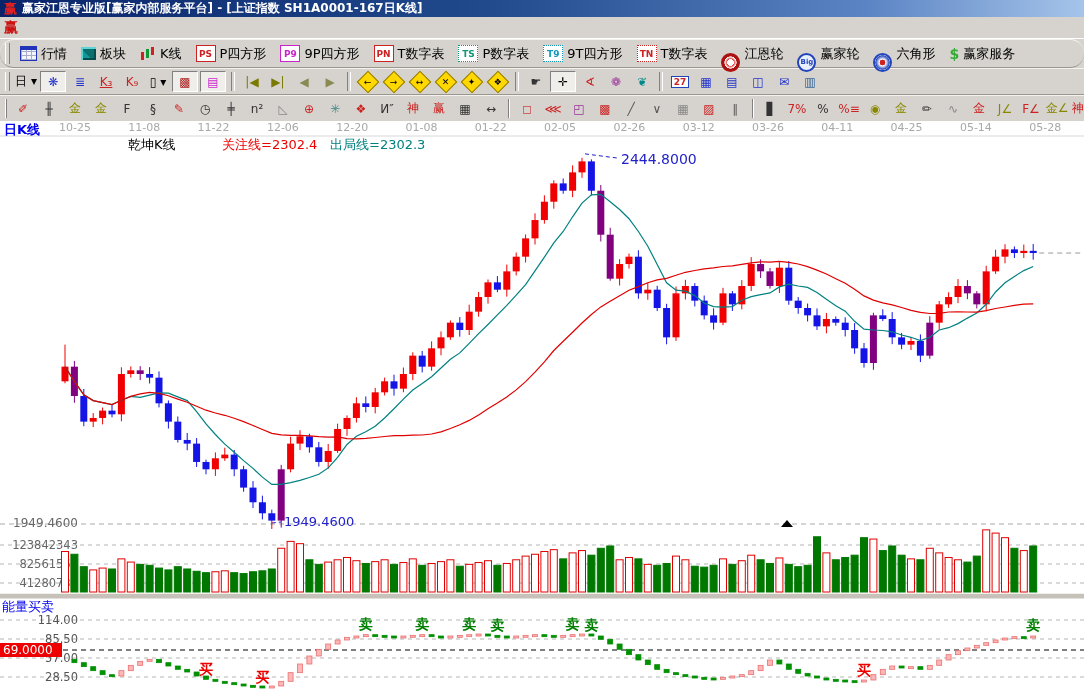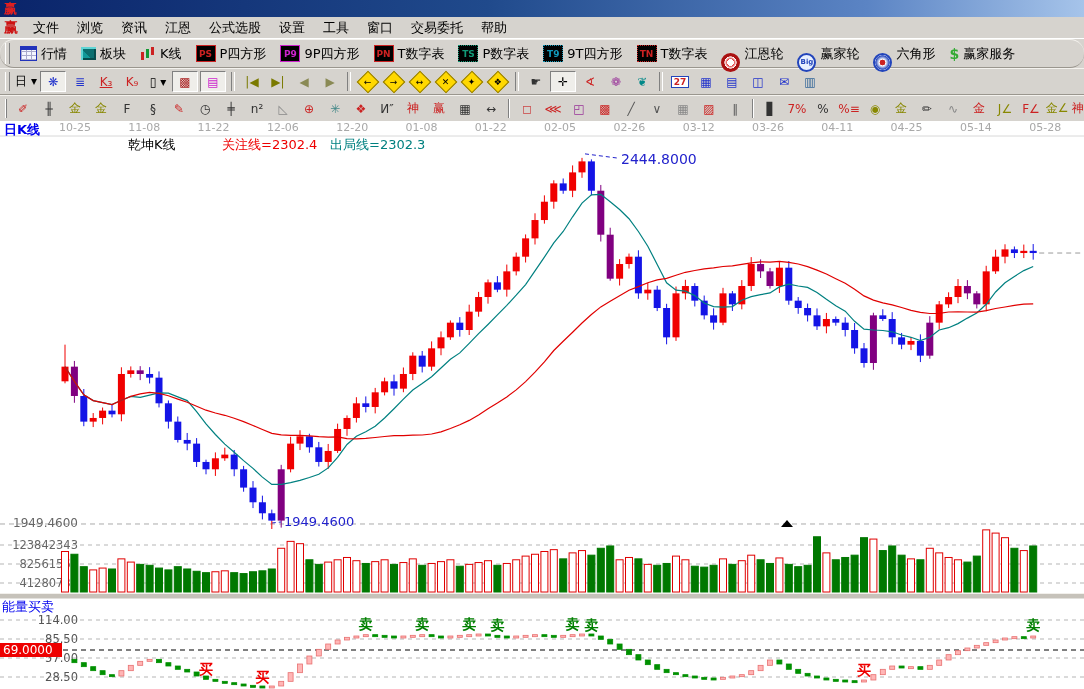--- a/index.html
+++ b/index.html
@@ -14,21 +14,21 @@
     font-size:13px;border-bottom:1px solid #ffffff;}
   .menubar .logo{color:#cc1111;font-weight:bold;font-size:14px;padding:0 6px 0 4px;}
   .menu-item{padding:1px 9px;color:#000;cursor:default;}
   .toolbar{display:flex;align-items:center;background:#d6d3ce;white-space:nowrap;
     border-top:1px solid #f4f2ee;border-bottom:1px solid #9a968e;padding:0 2px;}
   .tb1{height:27px;border-radius:14px;} .tb2{height:25px;} .tb3{height:25px;}
   .grip{width:3px;height:78%;border-left:1px solid #fff;border-right:1px solid #808080;margin:0 3px;}
   .sep{width:2px;height:78%;border-left:1px solid #808080;border-right:1px solid #fff;margin:0 4px;}
   .tbtn{display:flex;align-items:center;gap:4px;padding:1px 7px;font-size:13px;color:#000;}
   .badge{display:inline-flex;align-items:center;justify-content:center;width:18px;height:15px;
-    font-size:9px;font-weight:bold;background:#000000;}
+    font-size:9px;font-weight:bold;background:#ffffff;}
   .wheel{width:15px;height:15px;border-radius:50%;border:2px solid #aa1111;
     background:radial-gradient(circle,#fff 30%,#dd3333 32%,#fff 55%,#aa1111 60%);margin-top:17px;}
   .wheel.big{border-color:#2244bb;background:#e8f0ff;color:#2244bb;font-size:7px;font-weight:bold;
     display:flex;align-items:center;justify-content:center;}
   .wheel.hex{border-color:#2244bb;background:radial-gradient(circle,#cc2222 25%,#fff 30%,#2244bb 65%,#fff 70%);}
   .mini-candles{display:inline-block;width:16px;height:14px;position:relative;}
   .mini-candles i{position:absolute;width:3px;background:#cc2222;}
   .mini-candles i.g{background:#119933;}
   .tableicon{width:15px;height:13px;border:1px solid #2233bb;
     background:linear-gradient(#2233bb 3px,transparent 3px),
@@ -48,36 +48,25 @@
   
   #chart{position:absolute;left:0;top:121px;width:1084px;height:568px;background:#ffffff;}
   #chart svg{position:absolute;left:0;top:0;}
   text{font-family:"DejaVu Sans","Liberation Sans",sans-serif;}
 </style>
 </head>
 <body>
 
 <div class="titlebar">
   <span class="logo">赢</span>
+  <span>赢家江恩专业版[赢家内部服务平台] - [上证指数  SH1A0001-167日K线]</span>
 </div>
 
 <div class="menubar">
   <span class="logo">赢</span>
-  <span id="menu-items" style="display:flex;">
-      <span class="menu-item">文件</span>
-      <span class="menu-item">浏览</span>
-      <span class="menu-item">资讯</span>
-      <span class="menu-item">江恩</span>
-      <span class="menu-item">公式选股</span>
-      <span class="menu-item">设置</span>
-      <span class="menu-item">工具</span>
-      <span class="menu-item">窗口</span>
-      <span class="menu-item">交易委托</span>
-      <span class="menu-item">帮助</span>
-    </span>
 </div>
 
 <div class="toolbar tb1" id="toolbar-main">
     <span class="grip"></span>
     <div class="tbtn">
       <span class="tableicon"></span>
       <span>行情</span>
     </div>
     <div class="tbtn">
       <span class="blocksicon"></span>

